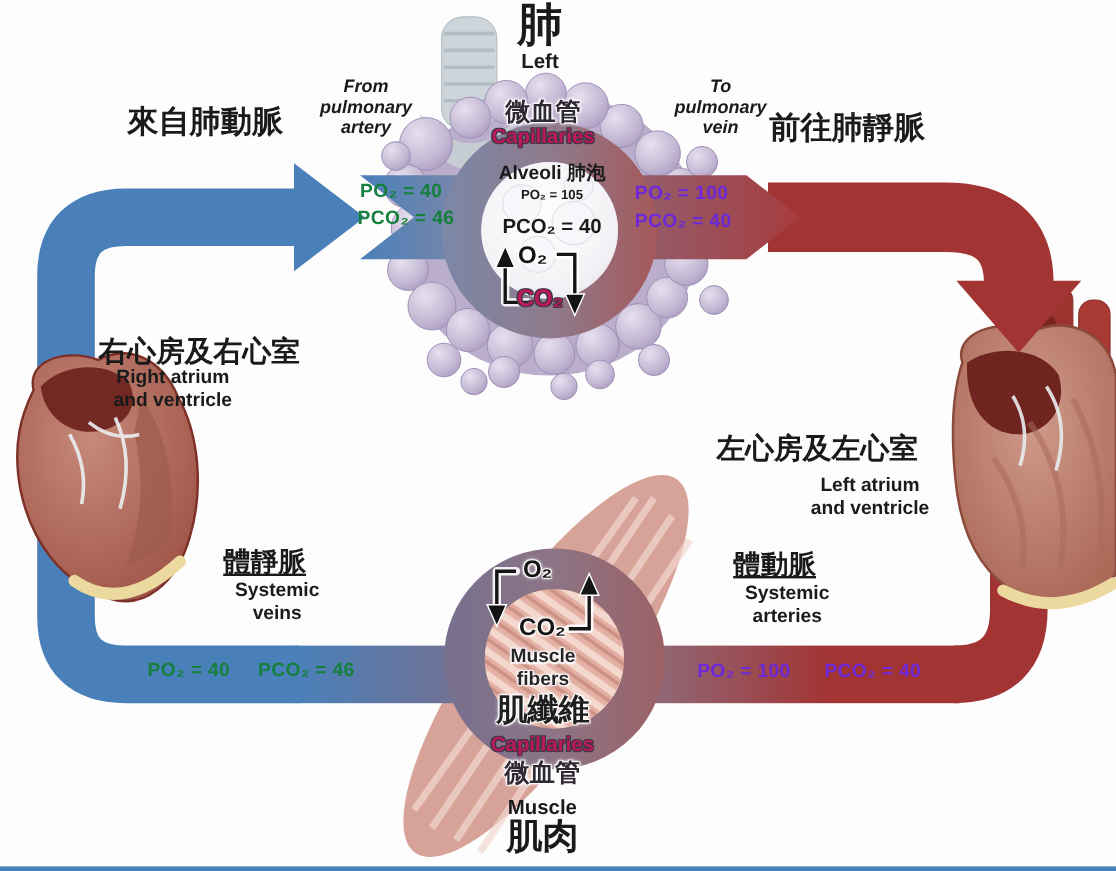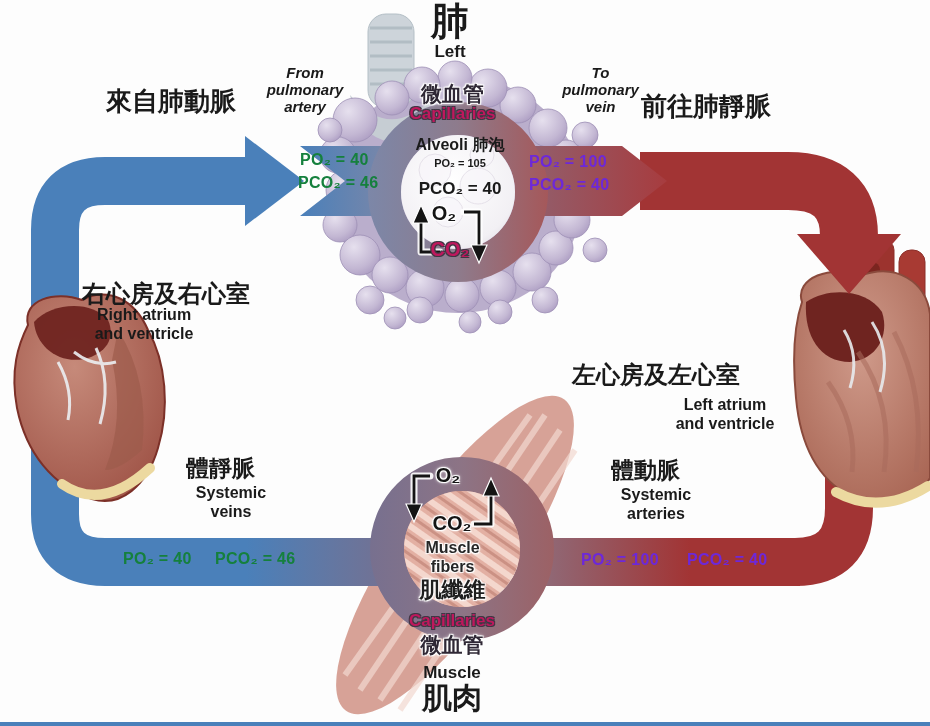--- a/index.html
+++ b/index.html
@@ -13,21 +13,21 @@
   .t{position:absolute;white-space:nowrap;line-height:1.15;}
   .c{text-align:center;}
   .b{font-weight:bold;}
   .w6{font-weight:600;}
   .halo{text-shadow:-1px -1px 1px #fff,1px -1px 1px #fff,-1px 1px 1px #fff,1px 1px 1px #fff,0 0 4px #fff;}
   .outl{color:#be185d;text-shadow:-1px -1px 0 #3f3744,1px -1px 0 #3f3744,-1px 1px 0 #3f3744,1px 1px 0 #3f3744;}
   .wt{color:#15803d;}
   .rt{color:#6d28d9;}
   .zh-lg{font-size:26px;font-weight:bold;}
   .zh-md{font-size:24px;font-weight:bold;}
-  .zh-sm{font-size:23px;font-weight:bold;}
+  .zh-sm{font-size:23px;font-weight:bold;text-decoration:underline;}
   .en-lbl{font-size:15px;line-height:17px;font-style:italic;}
   .en-lbl2{font-size:16px;line-height:19px;}
   .val{font-size:16px;font-weight:bold;letter-spacing:.3px;}
   .gas{font-size:20px;font-weight:bold;}
 </style>
 </head>
 <body>
 
 <div class="stage">
 
@@ -261,21 +261,21 @@
 
   <div class="t val rt" style="left:529px;top:153px;">PO₂ = 100</div>
   <div class="t val rt" style="left:529px;top:176px;">PCO₂ = 40</div>
 
   <div class="t zh-md" style="left:66px;top:280px;margin-left:16px;">右心房及右心室</div>
   <div class="t c w6 en-lbl2" style="left:64px;top:305px;width:160px;">
     <div>Right atrium</div>
     <div>and ventricle</div>
   </div>
 
-  <div class="t zh-md" style="left:572px;top:361px;">左心房及左心室</div>
+  <div class="t zh-md" style="left:597px;top:361px;">左心房及左心室</div>
   <div class="t c w6 en-lbl2" style="left:645px;top:395px;width:160px;">
     <div>Left atrium</div>
     <div>and ventricle</div>
   </div>
 
   <div class="t zh-sm" style="left:186px;top:455px;">體靜脈</div>
   <div class="t c w6 en-lbl2" style="left:166px;top:483px;width:130px;">
     <div>Systemic</div>
     <div>veins</div>
   </div>
@@ -291,21 +291,21 @@
   <div class="t val rt" style="left:581px;top:551px;">PO₂ = 100</div>
   <div class="t val rt" style="left:687px;top:551px;">PCO₂ = 40</div>
 
   <div class="t c gas halo" style="left:428px;top:464px;width:40px;color:#141414;">O₂</div>
   <div class="t c gas halo" style="left:426px;top:512px;width:52px;color:#141414;">CO₂</div>
 
   <div class="t c w6 en-lbl2 halo" style="left:395px;top:538px;width:115px;color:#262626;">
     <div>Muscle</div>
     <div>fibers</div>
   </div>
-  <div class="t c halo" style="left:395px;top:577px;width:115px;font-size:22px;font-weight:bold;color:#1e1e1e;">肌纖維</div>
+  <div class="t c halo" style="left:395px;top:577px;width:115px;font-size:26px;font-weight:bold;color:#1e1e1e;">肌纖維</div>
 
   <div class="t c b outl" style="left:392px;top:611px;width:120px;font-size:17px;">Capillaries</div>
   <div class="t c halo" style="left:392px;top:633px;width:120px;font-size:21px;font-weight:bold;color:#2f2835;">微血管</div>
 
   <div class="t c b" style="left:392px;top:663px;width:120px;font-size:17px;">Muscle</div>
   <div class="t c" style="left:392px;top:681px;width:120px;font-size:30px;font-weight:bold;">肌肉</div>
 
 </div>
 
 </body></html>

